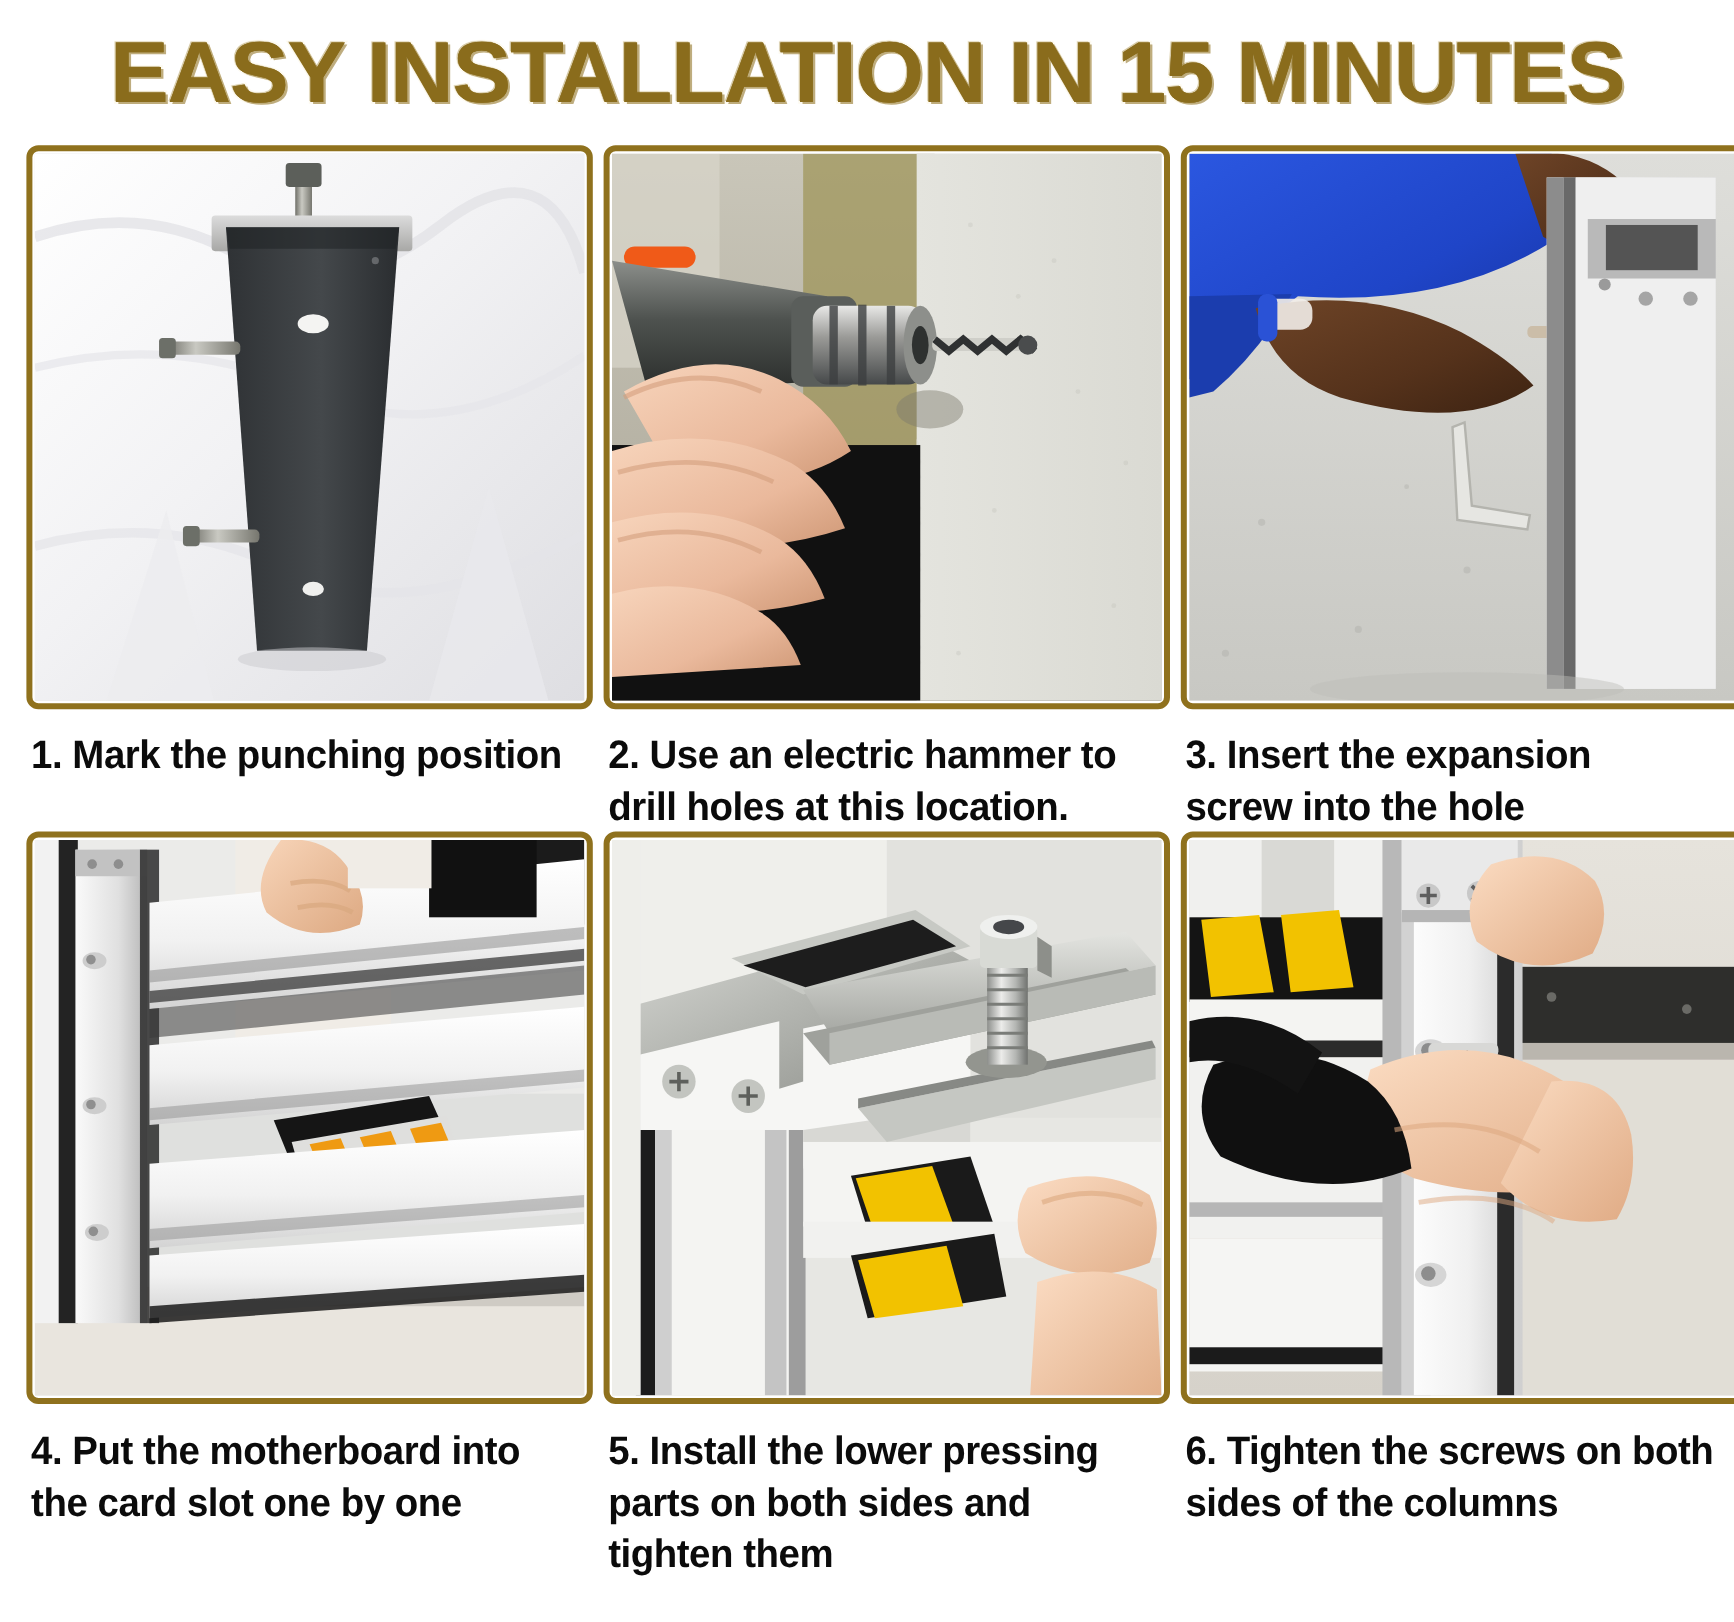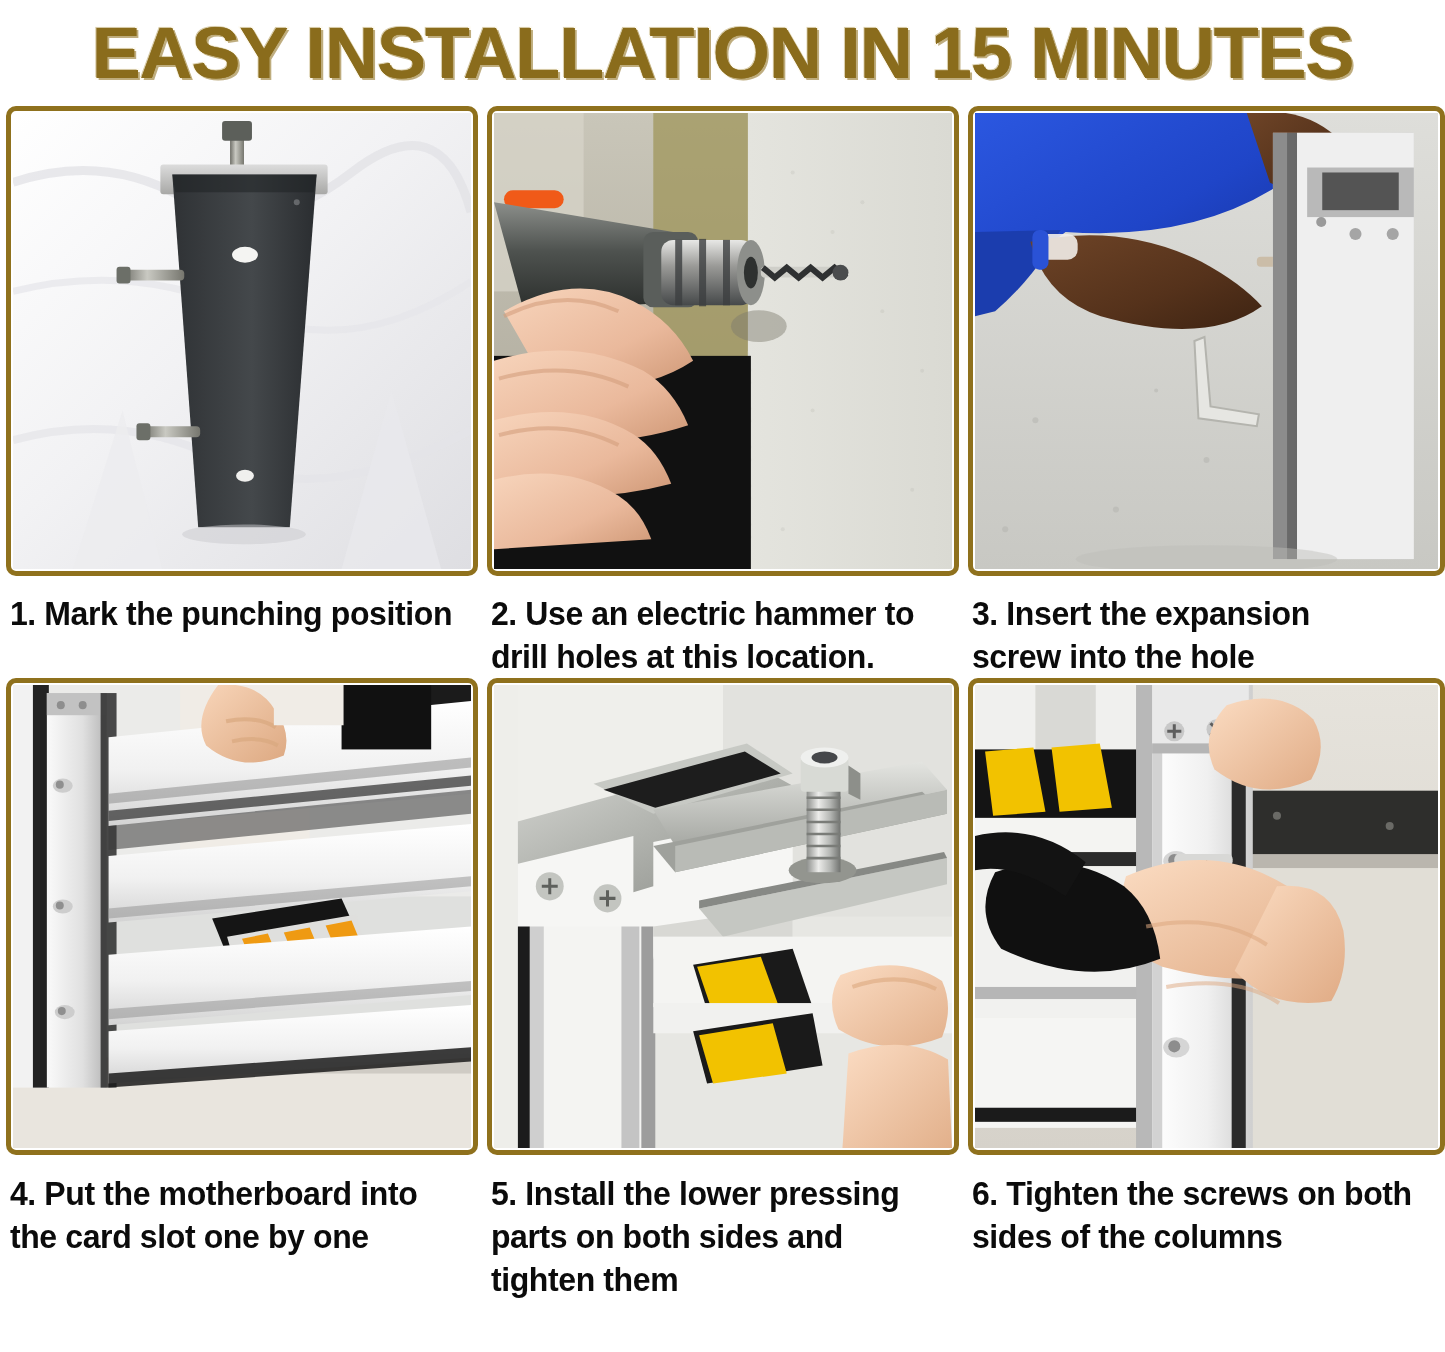--- a/index.html
+++ b/index.html
@@ -10,21 +10,21 @@
   body {
     width: 1445px;
     height: 1352px;
     font-family: "Liberation Sans", sans-serif;
     overflow: hidden;
     position: relative;
   }
 
   
   #title-bar {
-    height: 106px;
+    height: 121px;
     display: flex;
     align-items: center;
     justify-content: center;
     overflow: hidden;
   }
   #title-text {
     font-family: "Liberation Sans", sans-serif;
     font-weight: 700;
     font-size: 72px;
     line-height: 72px;
@@ -36,21 +36,21 @@
     text-shadow:
       0 0 0 #8a6c1c,
       2px 2px 0 rgba(138,108,28,0.55),
       -1px -1px 0 rgba(138,108,28,0.35);
     white-space: nowrap;
   }
 
   
   #grid {
     width: 1445px;
-    padding: 0 6px;
+    padding: 0 22px;
     box-sizing: border-box;
     display: grid;
     grid-template-columns: 472px 472px 477px;
     grid-template-rows: auto auto;
     column-gap: 9px;
   }
   .cell { display: flex; flex-direction: column; }
 
   .photo-frame {
     border: 5px solid #8f711d;

